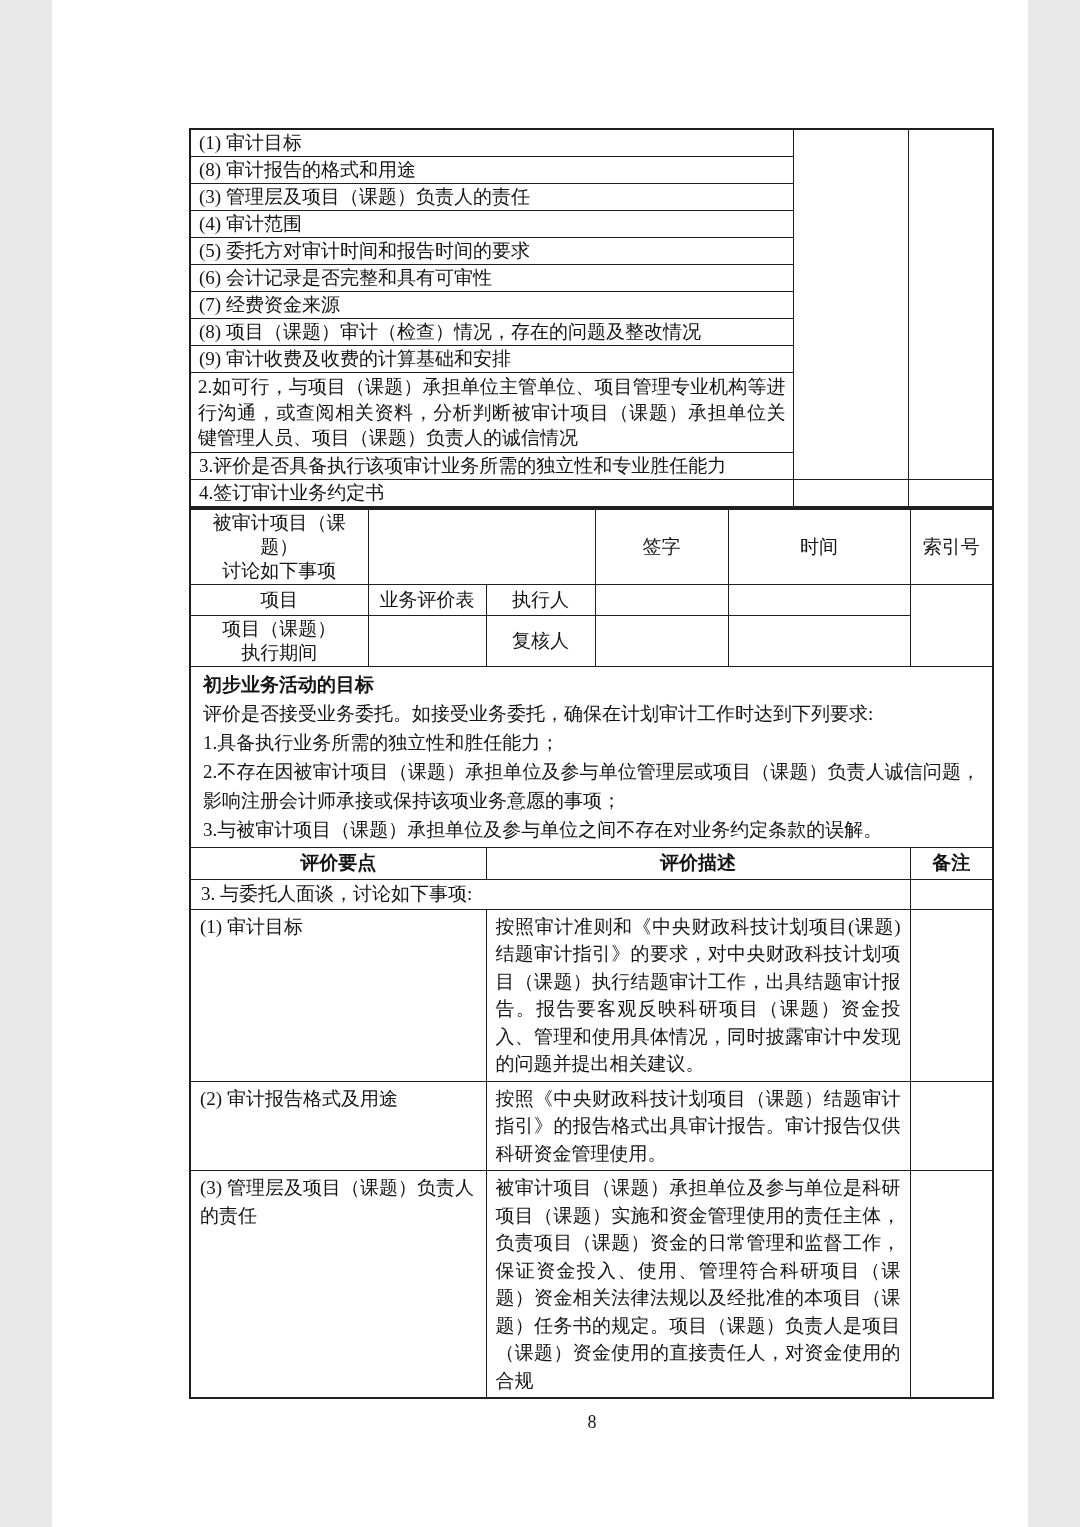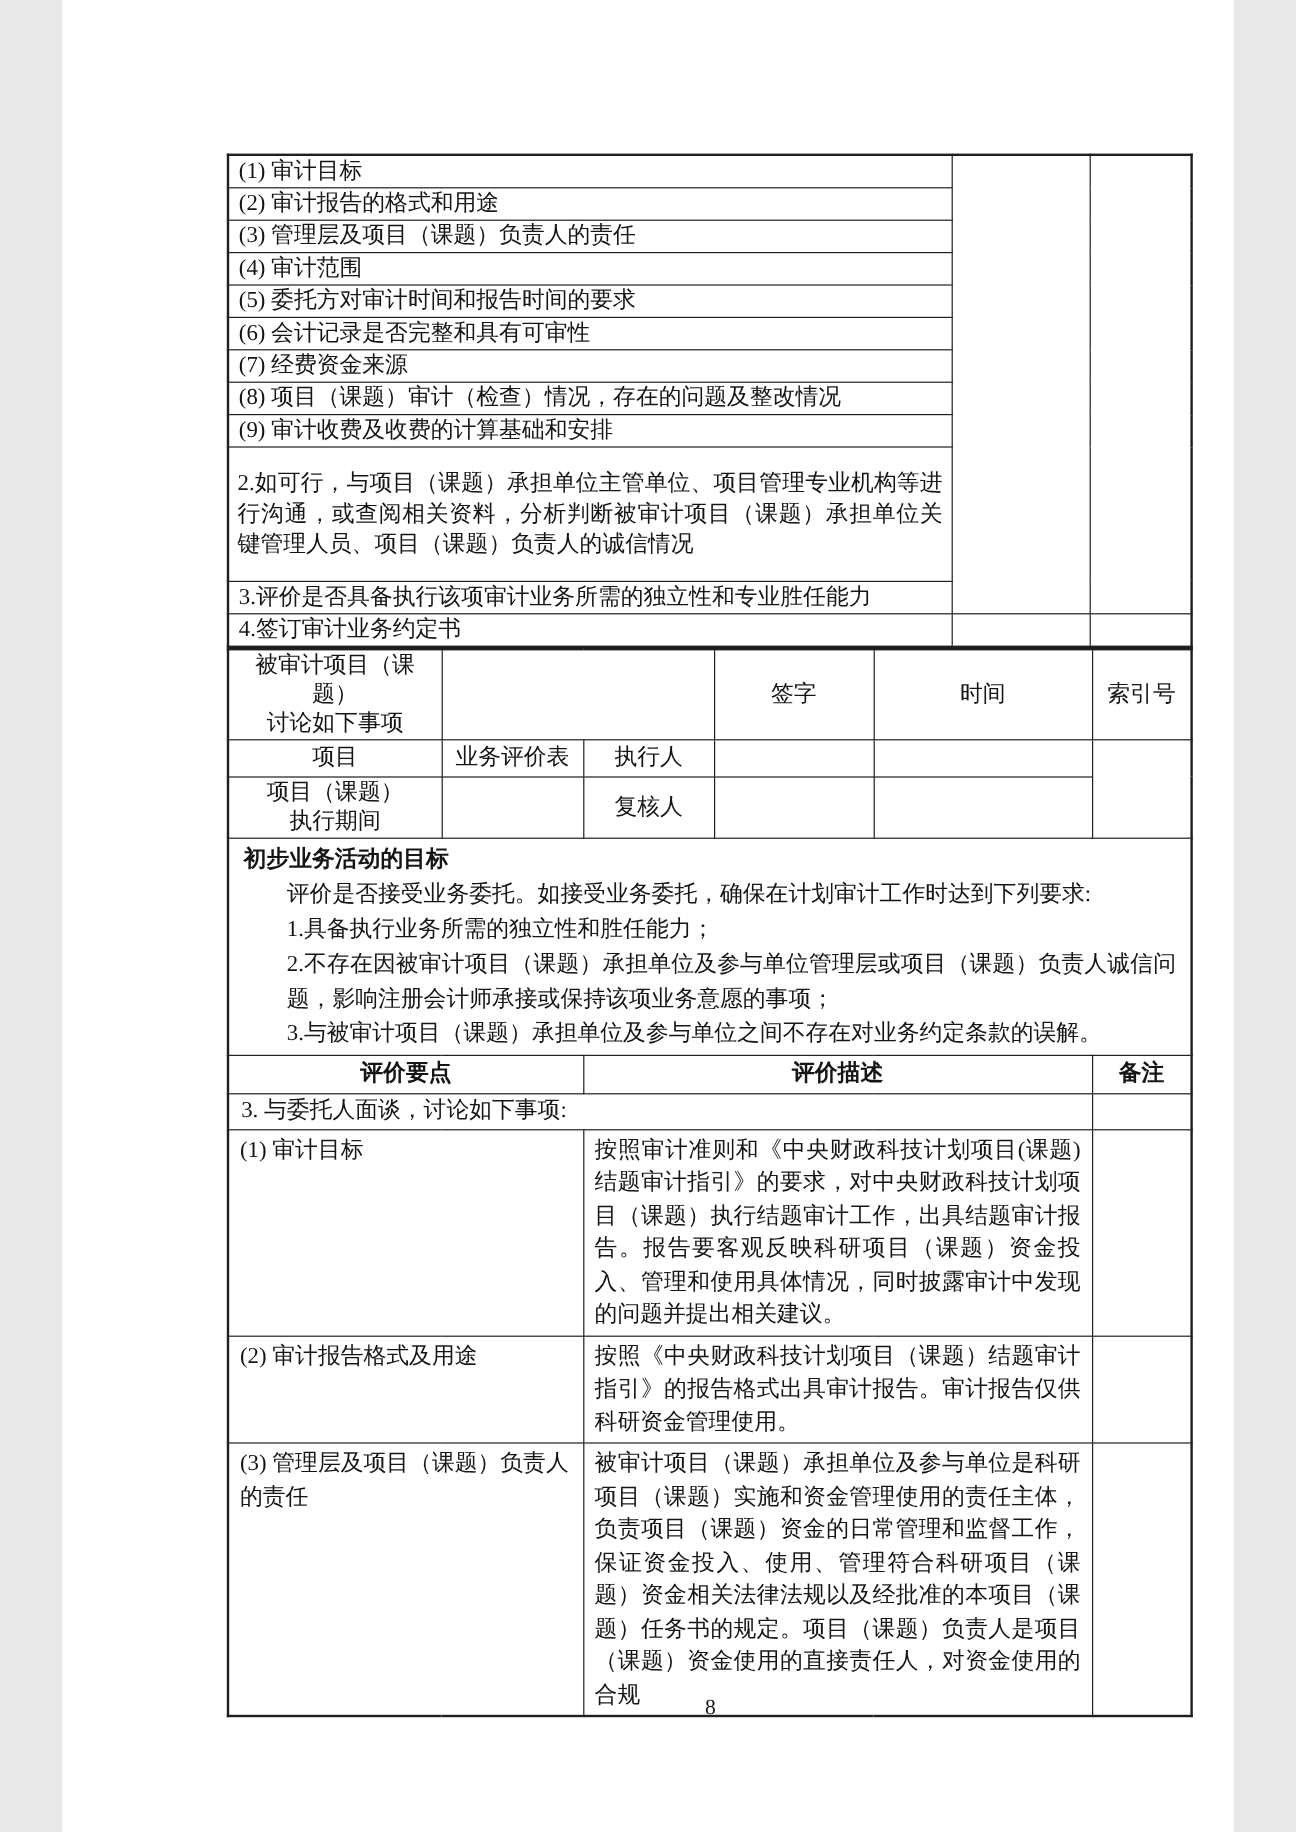--- a/index.html
+++ b/index.html
@@ -41,21 +41,21 @@
   
   .proc-table col.c1 { width: 603px; }
   .proc-table col.c2 { width: 115px; }
   .proc-table col.c3 { width: 85px; }
   .proc-row td { height: 26px; line-height: 26px; padding: 0 8px; text-align: left; }
   .proc-row-multi td {
     height: 74px;
     line-height: 25.5px;
     text-align: justify;
     vertical-align: middle;
-    padding: 17px 7px;
+    padding: 1px 7px;
   }
   
   .caption {
     margin: 10px 0 18px 0;
     padding-left: 32px;
     font-size: 20px;
     line-height: 30px;
     text-align: left;
   }
   
@@ -71,21 +71,21 @@
   .r2 td { height: 28px; }
   .r3 td { height: 47px; }
   .objective-cell {
     height: 171px;
     vertical-align: top;
     text-align: justify;
     padding: 3px 12px;
     line-height: 29px;
   }
   .objective-title { font-weight: bold; display: block; }
-  .objective-line { display: block; margin-left: 36px; }
+  .objective-line { display: block; }
   .col-hd td {
     height: 29px;
     font-weight: bold;
     text-align: center;
     line-height: 28px;
   }
   .section-row td {
     height: 29px;
     text-align: left;
     line-height: 28px;
@@ -129,21 +129,21 @@
           <col class="c2">
           <col class="c3">
         </colgroup>
       <tbody>
           <tr class="proc-row">
         <td>(1) 审计目标</td>
         <td rowspan="11"></td>
         <td rowspan="11"></td>
       </tr>
       <tr class="proc-row">
-        <td>(2) 审计报告的格式和用途</td>
+        <td>(8) 审计报告的格式和用途</td>
       </tr>
       <tr class="proc-row">
         <td>(3) 管理层及项目（课题）负责人的责任</td>
       </tr>
       <tr class="proc-row">
         <td>(4) 审计范围</td>
       </tr>
       <tr class="proc-row">
         <td>(5) 委托方对审计时间和报告时间的要求</td>
       </tr>

